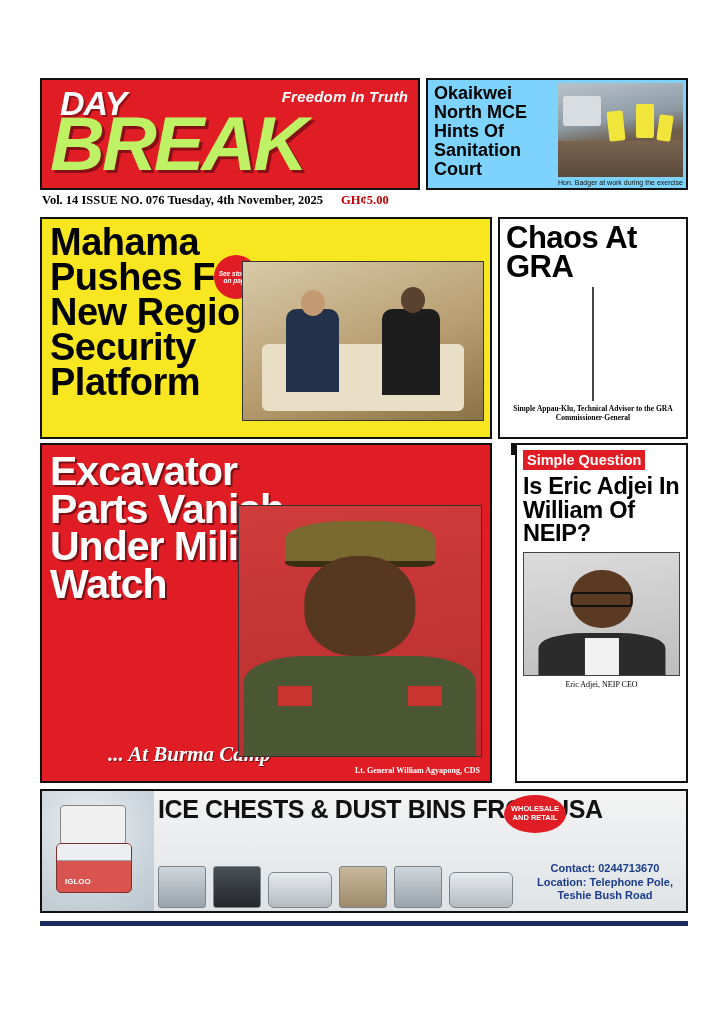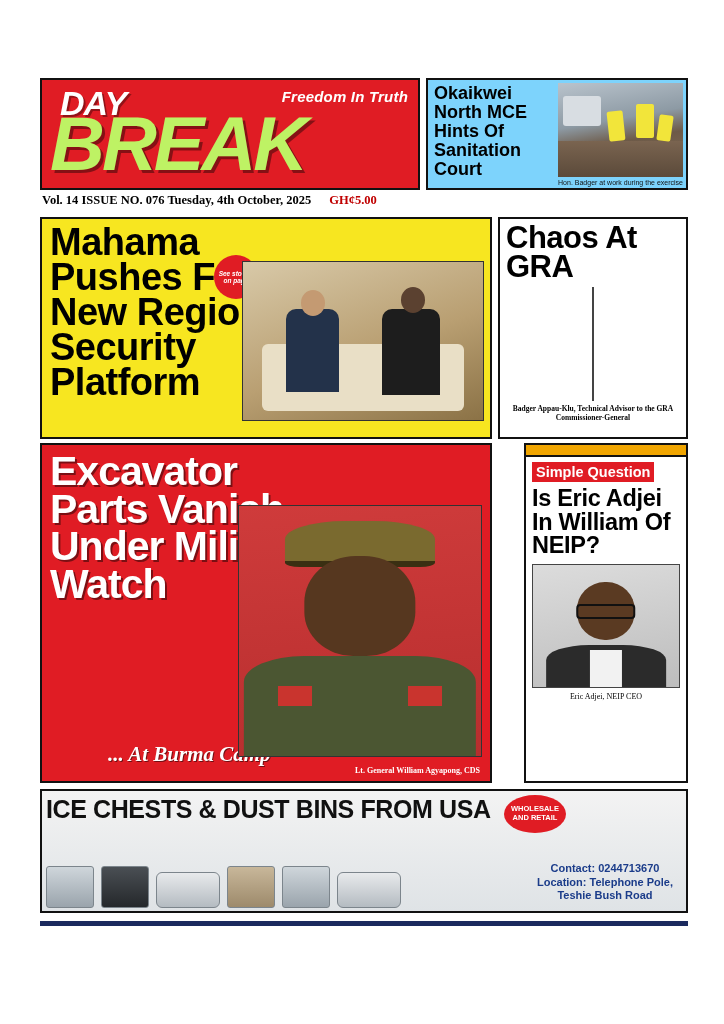--- a/index.html
+++ b/index.html
@@ -341,23 +341,23 @@
     bottom: 6px;
     background: rgba(255,255,255,0.0);
     color: #fff;
     font-size: 8px;
     font-weight: bold;
     font-family: "Liberation Serif", serif;
   }
 
   .mid-right {
     flex: 1;
-    margin-left: 19px;
-    display: flex;
-    flex-direction: column;
+    margin-left: 6px;
+    display: flex;
+    flex-direction: row;
     padding-left: 13px;
   }
   .orange-bar {
     height: 12px;
     background: #f0a500;
     border: 2px solid #111;
     border-bottom: none;
     box-sizing: border-box;
   }
   .simple-box {
@@ -542,21 +542,21 @@
             <div class="worker w1"></div>
             <div class="worker w2"></div>
             <div class="worker w3"></div>
           </div>
           <div class="mh-caption">Hon. Badger at work during the exercise</div>
         </div>
       </div>
     </div>
 
     <div class="folio">
-      <div class="folio-left">Vol. 14  ISSUE NO. 076  Tuesday, 4th October, 2025</div>
+      <div class="folio-left">Vol. 14  ISSUE NO. 076  Tuesday, 4th November, 2025</div>
       <div class="folio-price">GH¢5.00</div>
     </div>
 
     <div class="top-section">
       <div class="lead-yellow">
         <div class="lead-head">Mahama Pushes For New Regional Security Platform</div>
         <div class="see-stories">See stories on page</div>
         <div class="lead-photo">
           <div class="sofa"></div>
           <div class="man1"></div>
@@ -565,21 +565,21 @@
           <div class="man2head"></div>
         </div>
       </div>
       <div class="top-right">
         <div class="chaos-head">Chaos At GRA</div>
         <div class="chaos-photo">
           <div class="hair"></div>
           <div class="face"></div>
           <div class="body"></div>
         </div>
-        <div class="chaos-caption">Badger Appau-Klu, Technical Advisor to the GRA Commissioner-General</div>
+        <div class="chaos-caption">Simple Appau-Klu, Technical Advisor to the GRA Commissioner-General</div>
       </div>
     </div>
 
     <div class="mid-section">
       <div class="excavator">
         <div class="exc-head">Excavator Parts Vanish Under Military Watch</div>
         <div class="exc-sub">... At Burma Camp</div>
         <div class="exc-photo">
           <div class="cap"></div>
           <div class="head"></div>
@@ -599,20 +599,27 @@
             <div class="glass"></div>
             <div class="suit"></div>
             <div class="shirt"></div>
           </div>
           <div class="neip-caption">Eric Adjei, NEIP CEO</div>
         </div>
       </div>
     </div>
 
     <div class="ad">
+      <div class="ad-left">
+        <div class="cooler-a"></div>
+        <div class="cooler-b">
+          <div class="lid"></div>
+          <div class="brand">IGLOO</div>
+        </div>
+      </div>
       <div class="ad-main">
         <div class="ad-title">ICE CHESTS &amp; DUST BINS FROM USA</div>
         <div class="ad-prods">
           <div class="prod"></div>
           <div class="prod dark"></div>
           <div class="prod wide"></div>
           <div class="prod tan"></div>
           <div class="prod"></div>
           <div class="prod wide"></div>
         </div>

